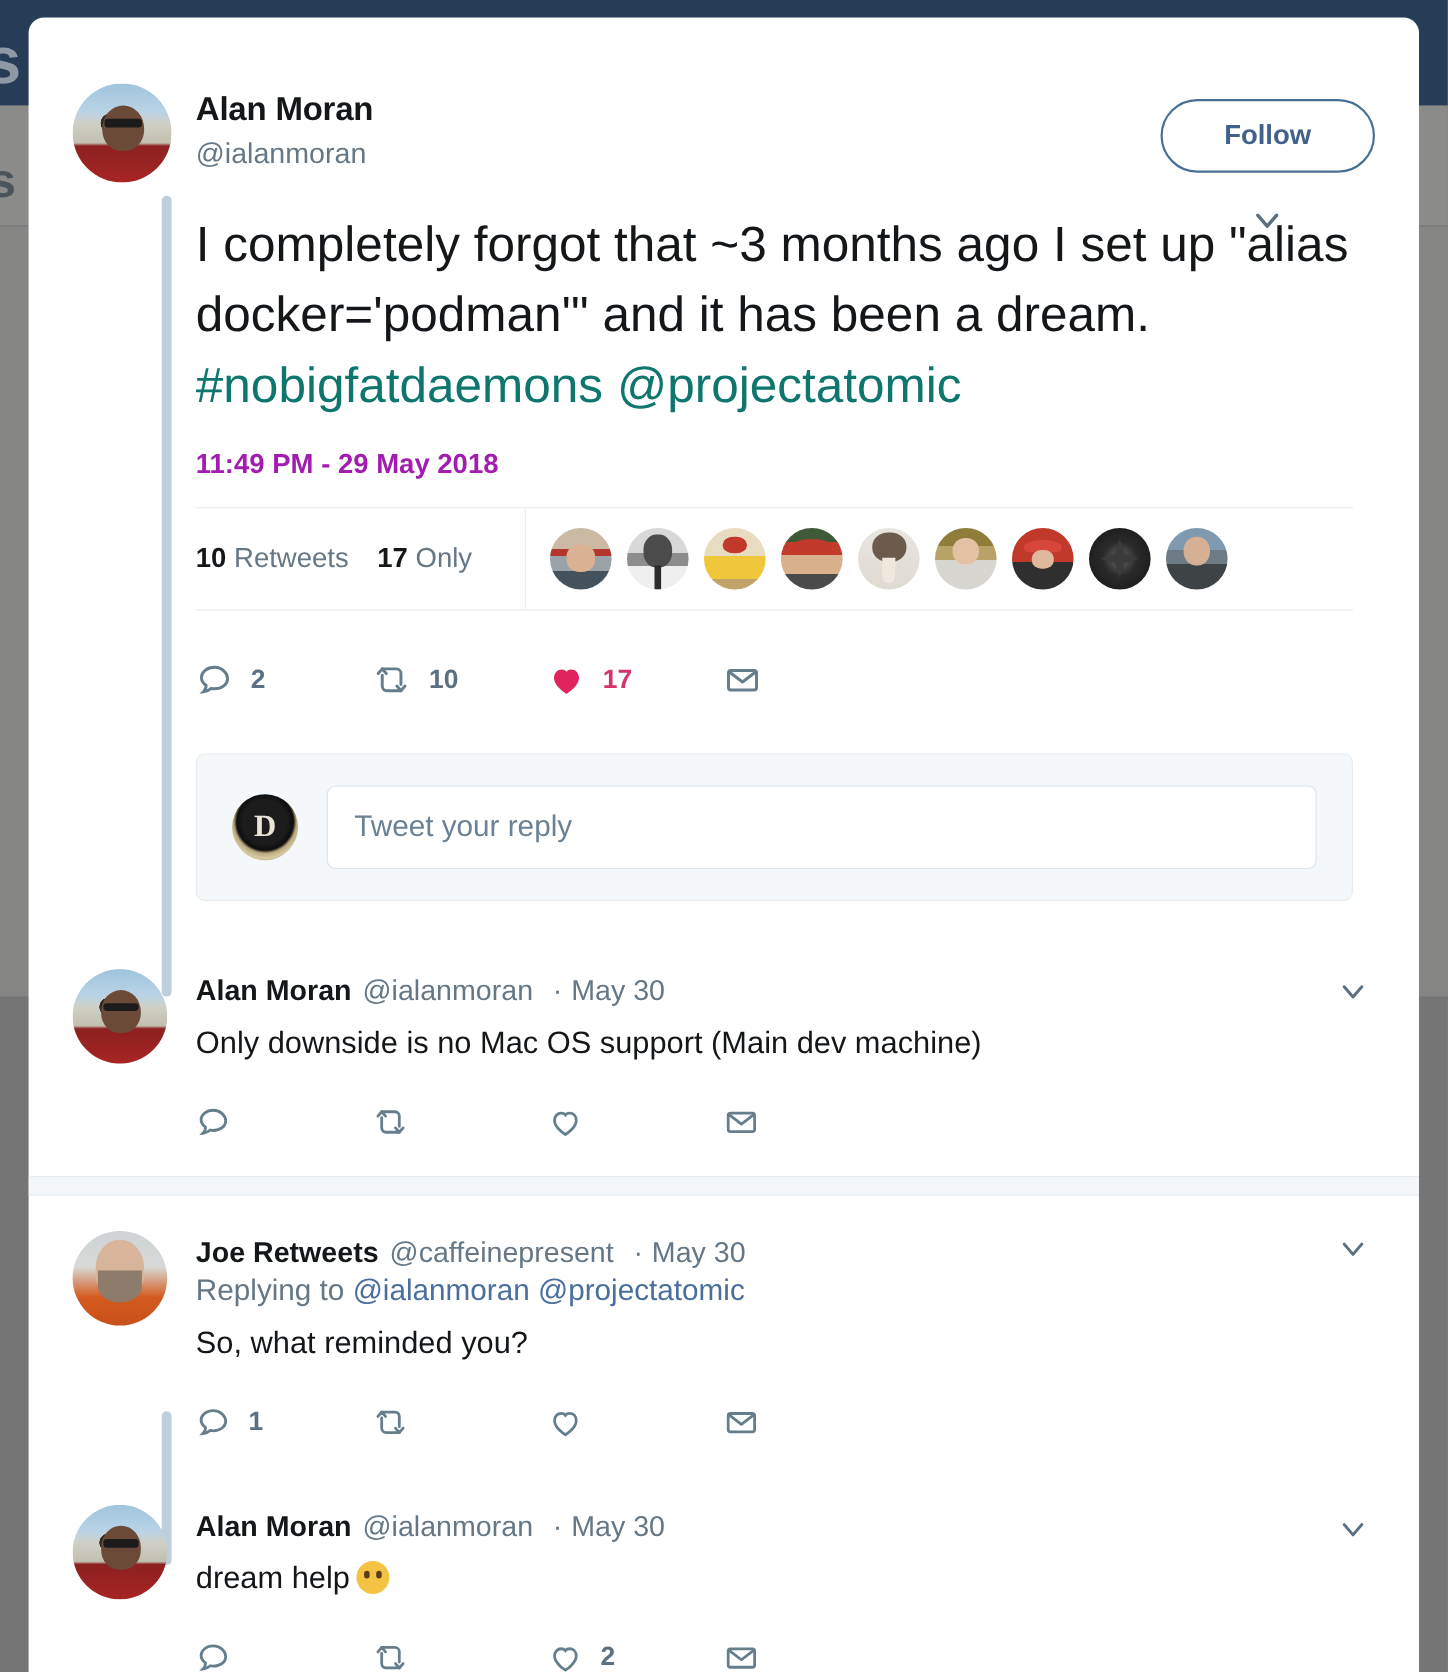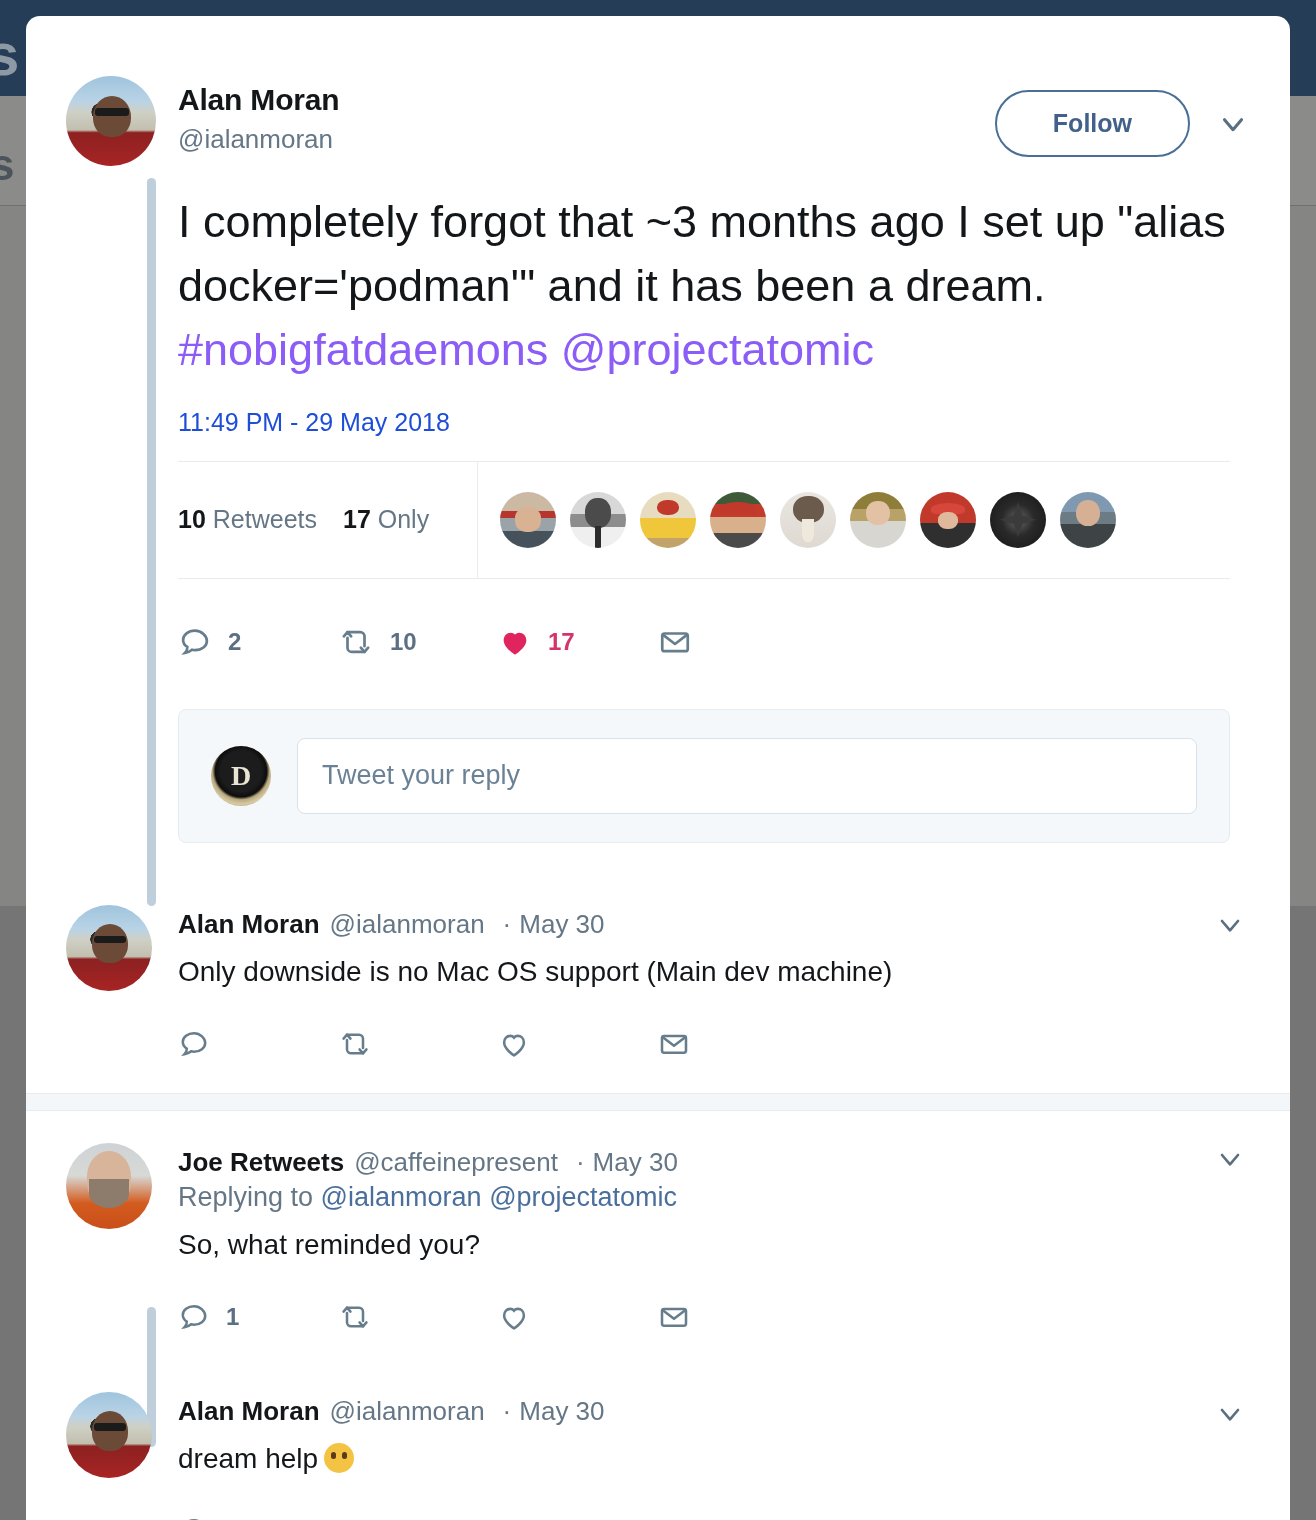--- a/index.html
+++ b/index.html
@@ -102,21 +102,21 @@
 
   .name-block { margin-left: 22px; padding-top: 6px; }
   .display-name {
     font-size: 30px; font-weight: bold; color: #14171a; line-height: 1.18;
     letter-spacing: -0.2px;
   }
   .handle { font-size: 26px; color: #657786; line-height: 1.4; margin-top: 4px; }
 
   .follow-wrap {
     position: absolute; right: 0; top: 14px;
-    display: flex; align-items: center; gap: 26px;
+    display: flex; align-items: center; gap: 26px; flex-direction: column;
   }
   .follow-btn {
     border: 2px solid #4a6f96;
     color: #42618a;
     background: #fff;
     border-radius: 44px;
     font-size: 25px; font-weight: bold;
     padding: 17px 56px;
     font-family: "Liberation Sans", sans-serif;
     cursor: pointer;
@@ -131,32 +131,32 @@
   
   .tweet-body { margin-left: 112px; padding-right: 20px; }
   .tweet-text {
     font-size: 45px;
     line-height: 1.42;
     color: #14171a;
     margin-top: 24px;
     word-wrap: break-word;
     font-weight: 400;
   }
-  .tweet-text .lnk { color: #8b5cf6; }
+  .tweet-text .lnk { color: #0f766e; }
 
   .tweet-time {
-    font-size: 25px; color: #1d4ed8; margin-top: 26px;
+    font-size: 25px; color: #a21caf; margin-top: 26px; font-weight: bold;
   }
 
   .counts-row {
     display: flex; align-items: center;
     border-top: 1px solid #e6ecf0;
     border-bottom: 1px solid #e6ecf0;
     margin-top: 24px;
-    height: 118px;
+    height: 94px;
   }
   .counts-left {
     display: flex; align-items: center; gap: 26px;
     font-size: 25px; color: #657786;
     width: 300px; height: 100%;
     border-right: 1px solid #e6ecf0;
   }
   .counts-left b { color: #14171a; }
   .count-item { cursor: pointer; }
   .likers { display: flex; align-items: center; gap: 14px; padding-left: 22px; }

